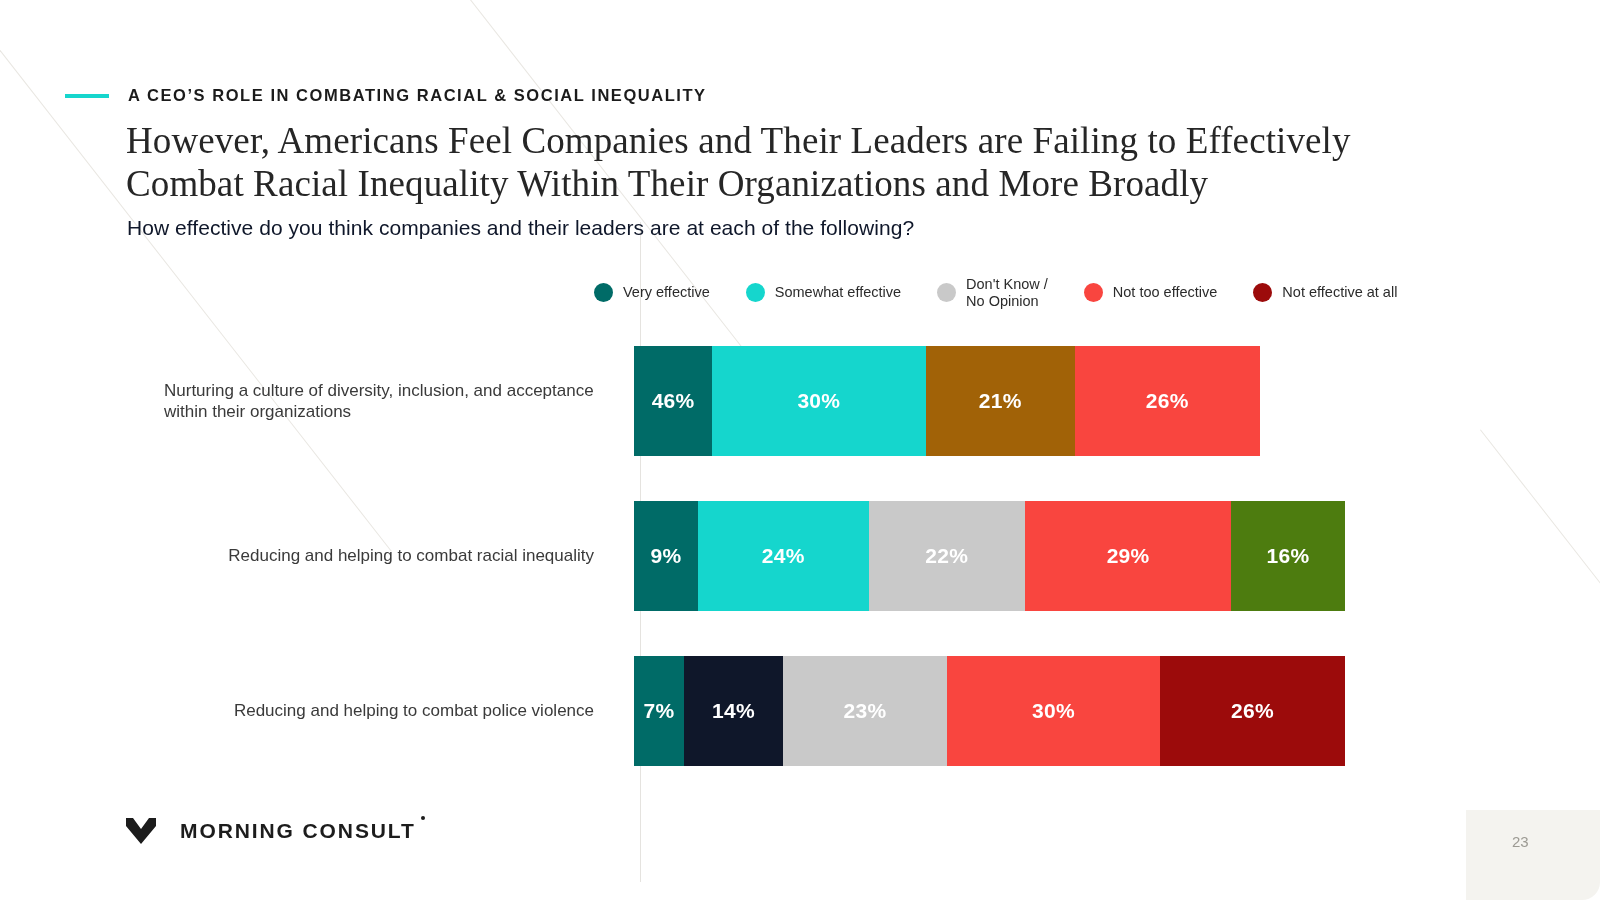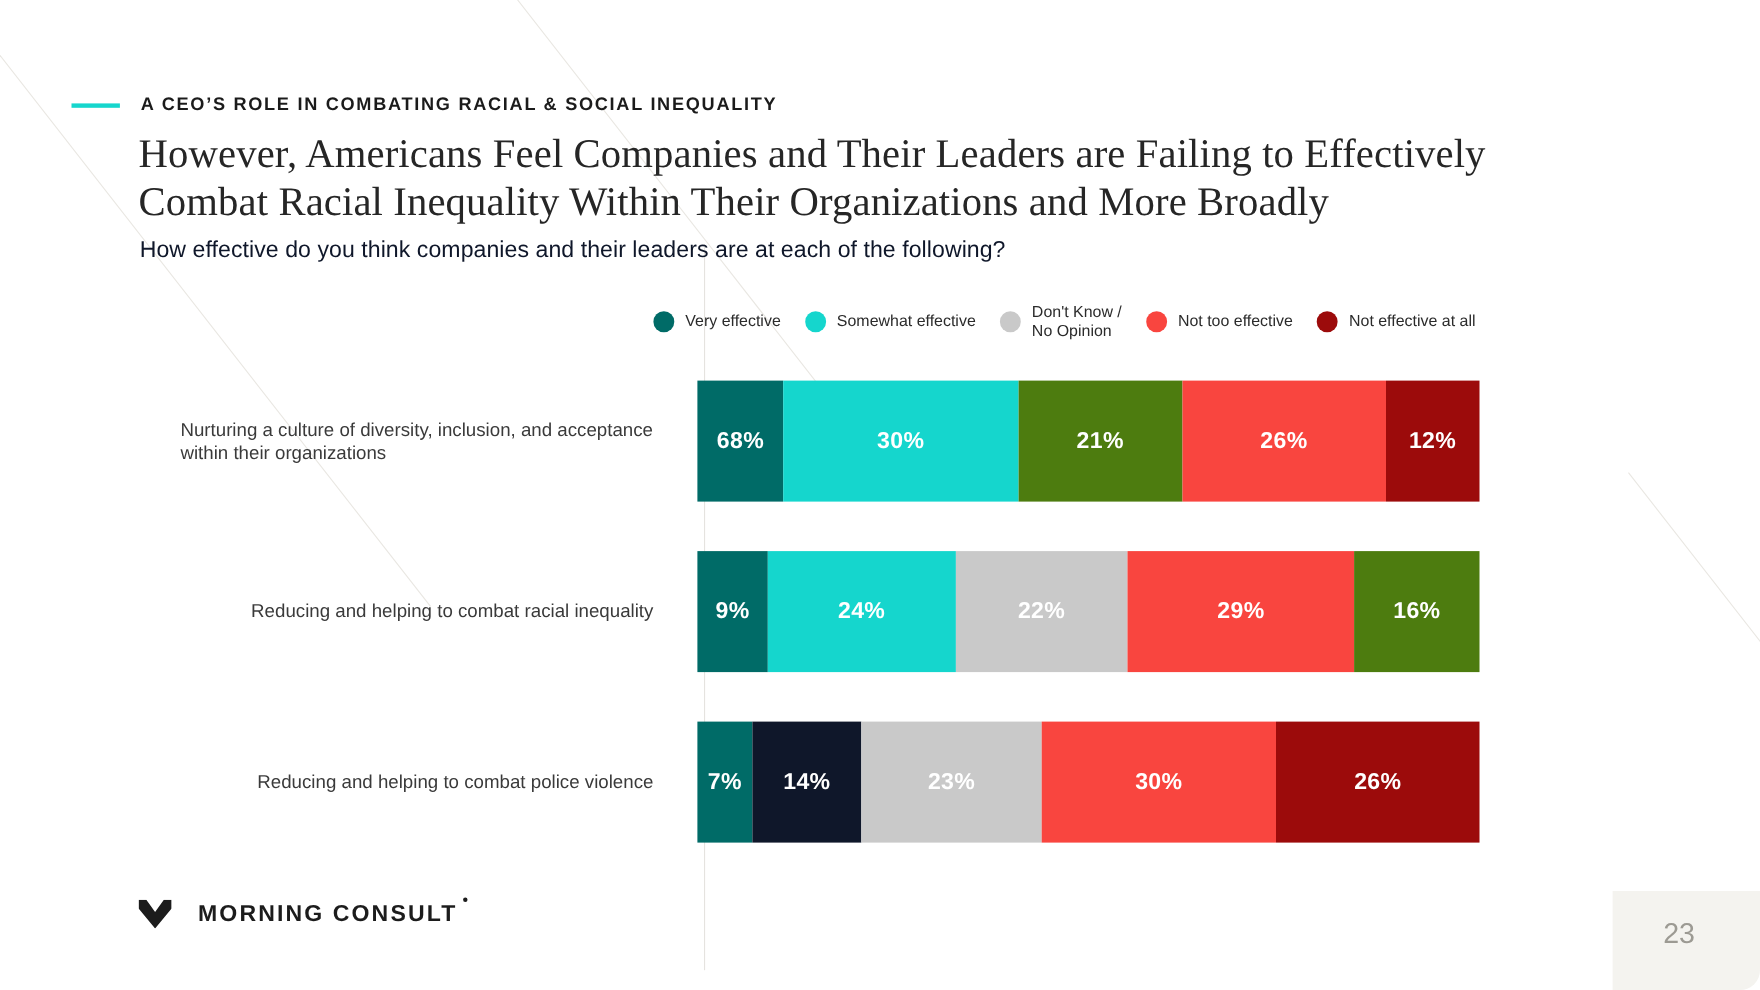--- a/index.html
+++ b/index.html
@@ -76,21 +76,21 @@
     letter-spacing: 0.05px;
   }
 
   
   .legend {
     position: absolute;
     left: 594px;
     top: 276px;
     display: flex;
     align-items: center;
-    gap: 0;
+    gap: 14px;
   }
   .legend-item {
     display: flex;
     align-items: center;
     margin-right: 22px;
   }
   .legend-dot {
     width: 19px;
     height: 19px;
     border-radius: 50%;
@@ -186,21 +186,21 @@
     left: 1466px;
     top: 810px;
     width: 134px;
     height: 90px;
     background: #f4f3ef;
   }
   .page-num {
     position: absolute;
     left: 1512px;
     top: 833px;
-    font-size: 26px;
+    font-size: 15px;
     color: #9c9a93;
   }
 </style>
 </head>
 <body>
 
 <div id="slide">
 
   <div class="bg-diag bg-diag-1"></div>
   <div class="bg-diag bg-diag-2"></div>
@@ -239,33 +239,30 @@
       <span class="legend-label">Not effective at all</span>
     </div>
   </div>
 
   <div class="chart">
 
     <div class="row">
       <div class="row-label">Nurturing a culture of diversity, inclusion, and acceptance within their organizations</div>
       <div class="bar">
         <div class="seg" style="background:#006b67;width:11%">
-          <span>68%</span>
+          <span>46%</span>
         </div>
         <div class="seg" style="background:#15d6cd;width:30%">
           <span>30%</span>
         </div>
-        <div class="seg" style="background:#4d7c0f;width:21%">
+        <div class="seg" style="background:#a16207;width:21%">
           <span>21%</span>
         </div>
         <div class="seg" style="background:#f9453f;width:26%">
           <span>26%</span>
-        </div>
-        <div class="seg" style="background:#9c0b0b;width:12%">
-          <span>12%</span>
         </div>
       </div>
     </div>
 
     <div class="row">
       <div class="row-label">Reducing and helping to combat racial inequality</div>
       <div class="bar">
         <div class="seg" style="background:#006b67;width:9%">
           <span>9%</span>
         </div>

